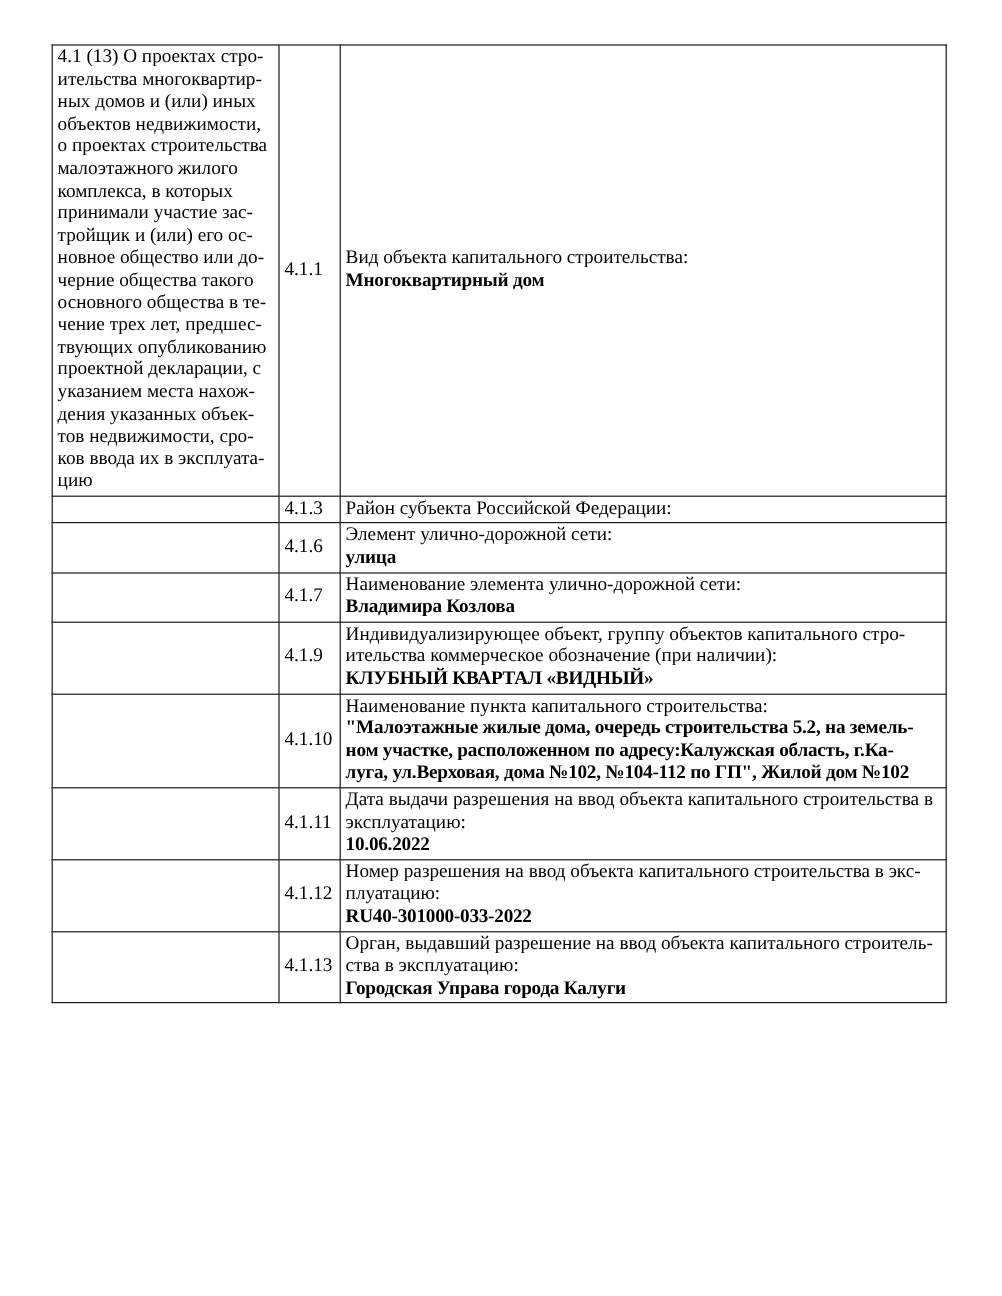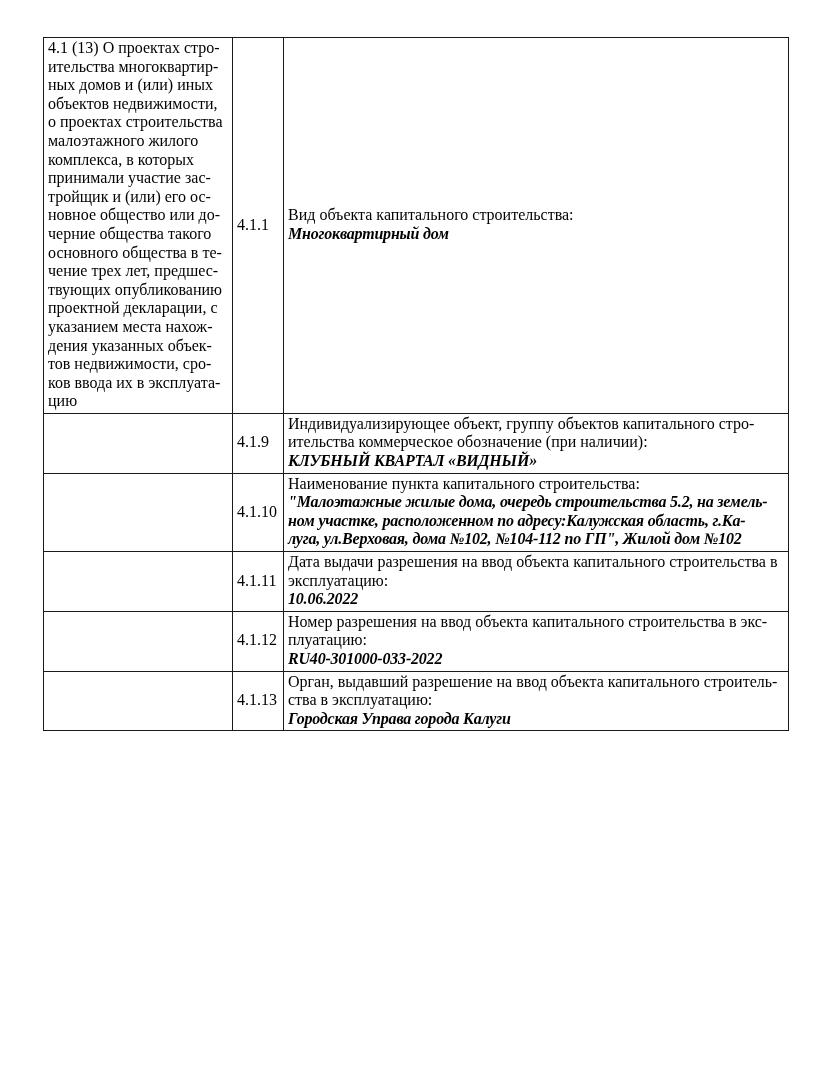--- a/index.html
+++ b/index.html
@@ -30,21 +30,21 @@
     overflow: hidden;
   }
   td.c1 {
     vertical-align: top;
     padding: 1px 2px 1px 3px;
   }
   td.c2 {
     padding: 1px 1px 1px 3px;
   }
   .note, .lbl, .val { white-space: pre-line; }
-  .val b { font-weight: bold; letter-spacing: -0.2px; font-style: italic; }
+  .val b { font-weight: bold; letter-spacing: -0.2px; }
   .val .pfx { font-weight: normal; }
 </style>
 </head>
 <body>
 
 <div class="page">
   <table class="decl">
     <colgroup>
       <col style="width:189px">
       <col style="width:51px">
@@ -71,20 +71,44 @@
 указанием места нахож-
 дения указанных объек-
 тов недвижимости, сро-
 ков ввода их в эксплуата-
 цию</div>
         </td>
         <td class="c2">4.1.1</td>
         <td class="c3">
           <div class="lbl">Вид объекта капитального строительства:</div>
           <div class="val"><span class="pfx"></span><b>Многоквартирный дом</b></div>
+        </td>
+      </tr>
+      <tr>
+        <td class="c1"></td>
+        <td class="c2">4.1.3</td>
+        <td class="c3">
+          <div class="lbl">Район субъекта Российской Федерации:</div>
+          <div class="val"><span class="pfx"></span><b></b></div>
+        </td>
+      </tr>
+      <tr>
+        <td class="c1"></td>
+        <td class="c2">4.1.6</td>
+        <td class="c3">
+          <div class="lbl">Элемент улично-дорожной сети:</div>
+          <div class="val"><span class="pfx"></span><b>улица</b></div>
+        </td>
+      </tr>
+      <tr>
+        <td class="c1"></td>
+        <td class="c2">4.1.7</td>
+        <td class="c3">
+          <div class="lbl">Наименование элемента улично-дорожной сети:</div>
+          <div class="val"><span class="pfx"></span><b>Владимира Козлова</b></div>
         </td>
       </tr>
       <tr>
         <td class="c1"></td>
         <td class="c2">4.1.9</td>
         <td class="c3">
           <div class="lbl">Индивидуализирующее объект, группу объектов капитального стро-
 ительства коммерческое обозначение (при наличии):</div>
           <div class="val"><span class="pfx"></span><b>КЛУБНЫЙ КВАРТАЛ «ВИДНЫЙ»</b></div>
         </td>

